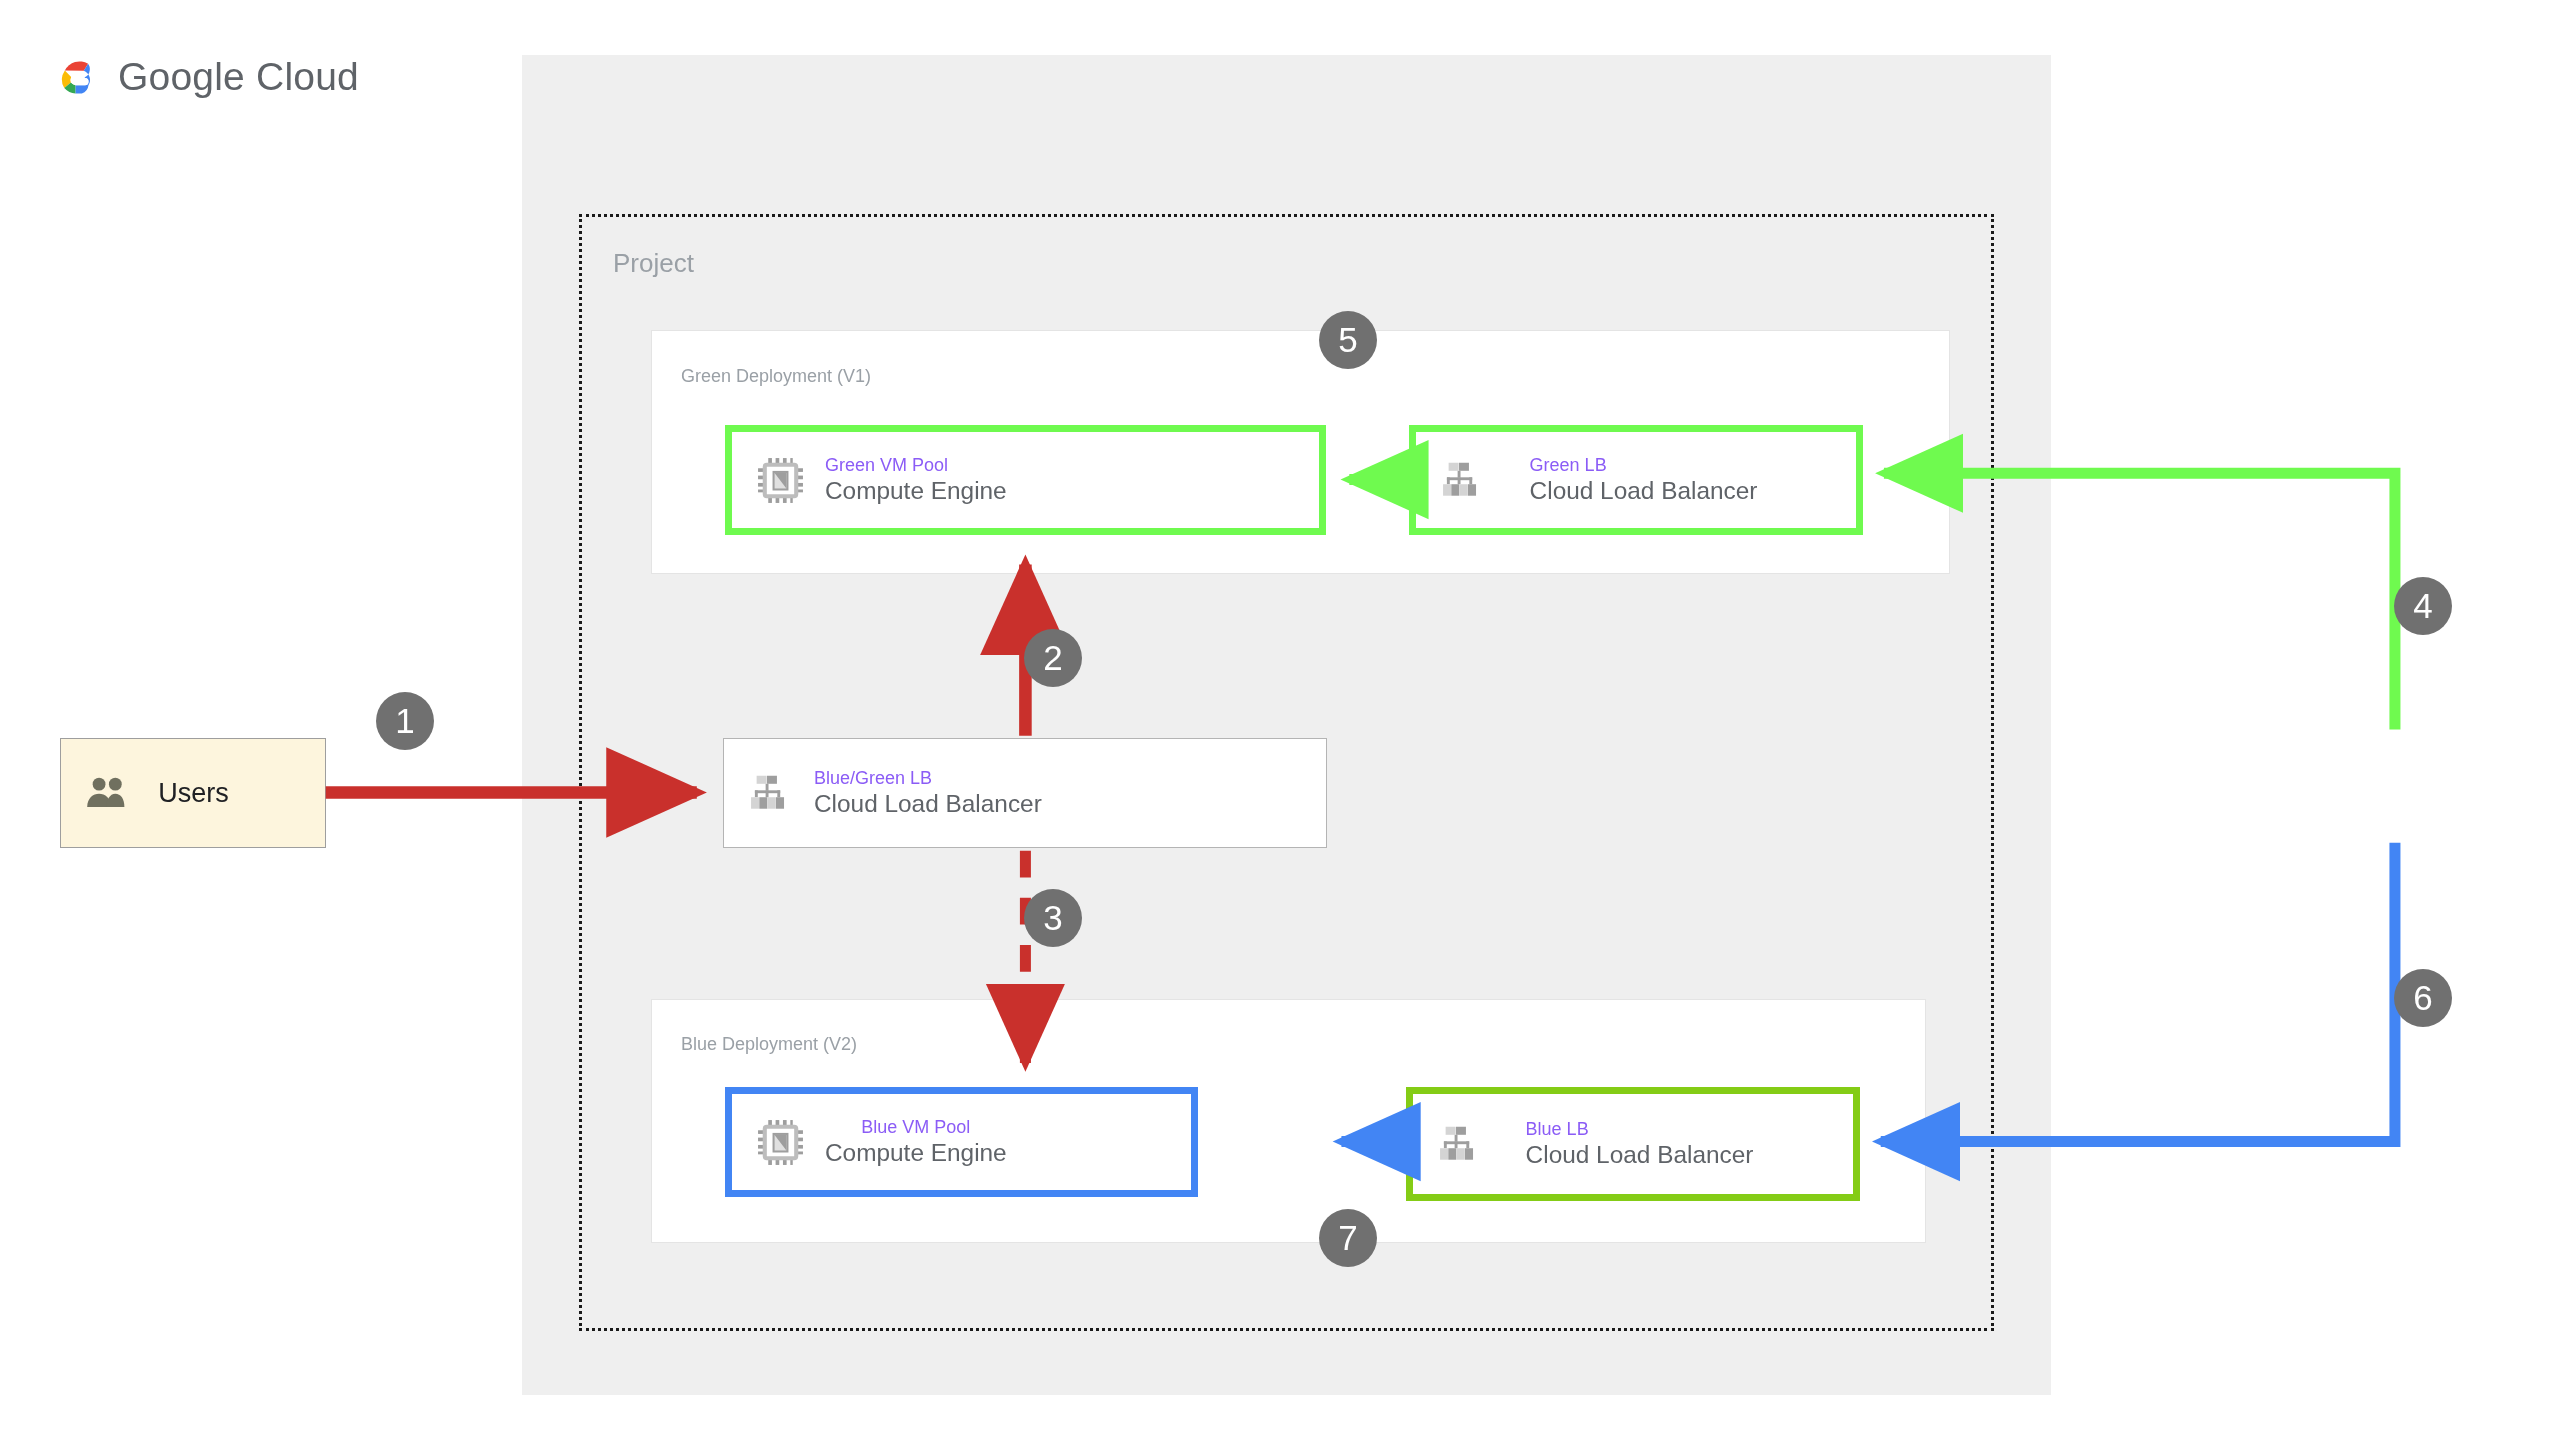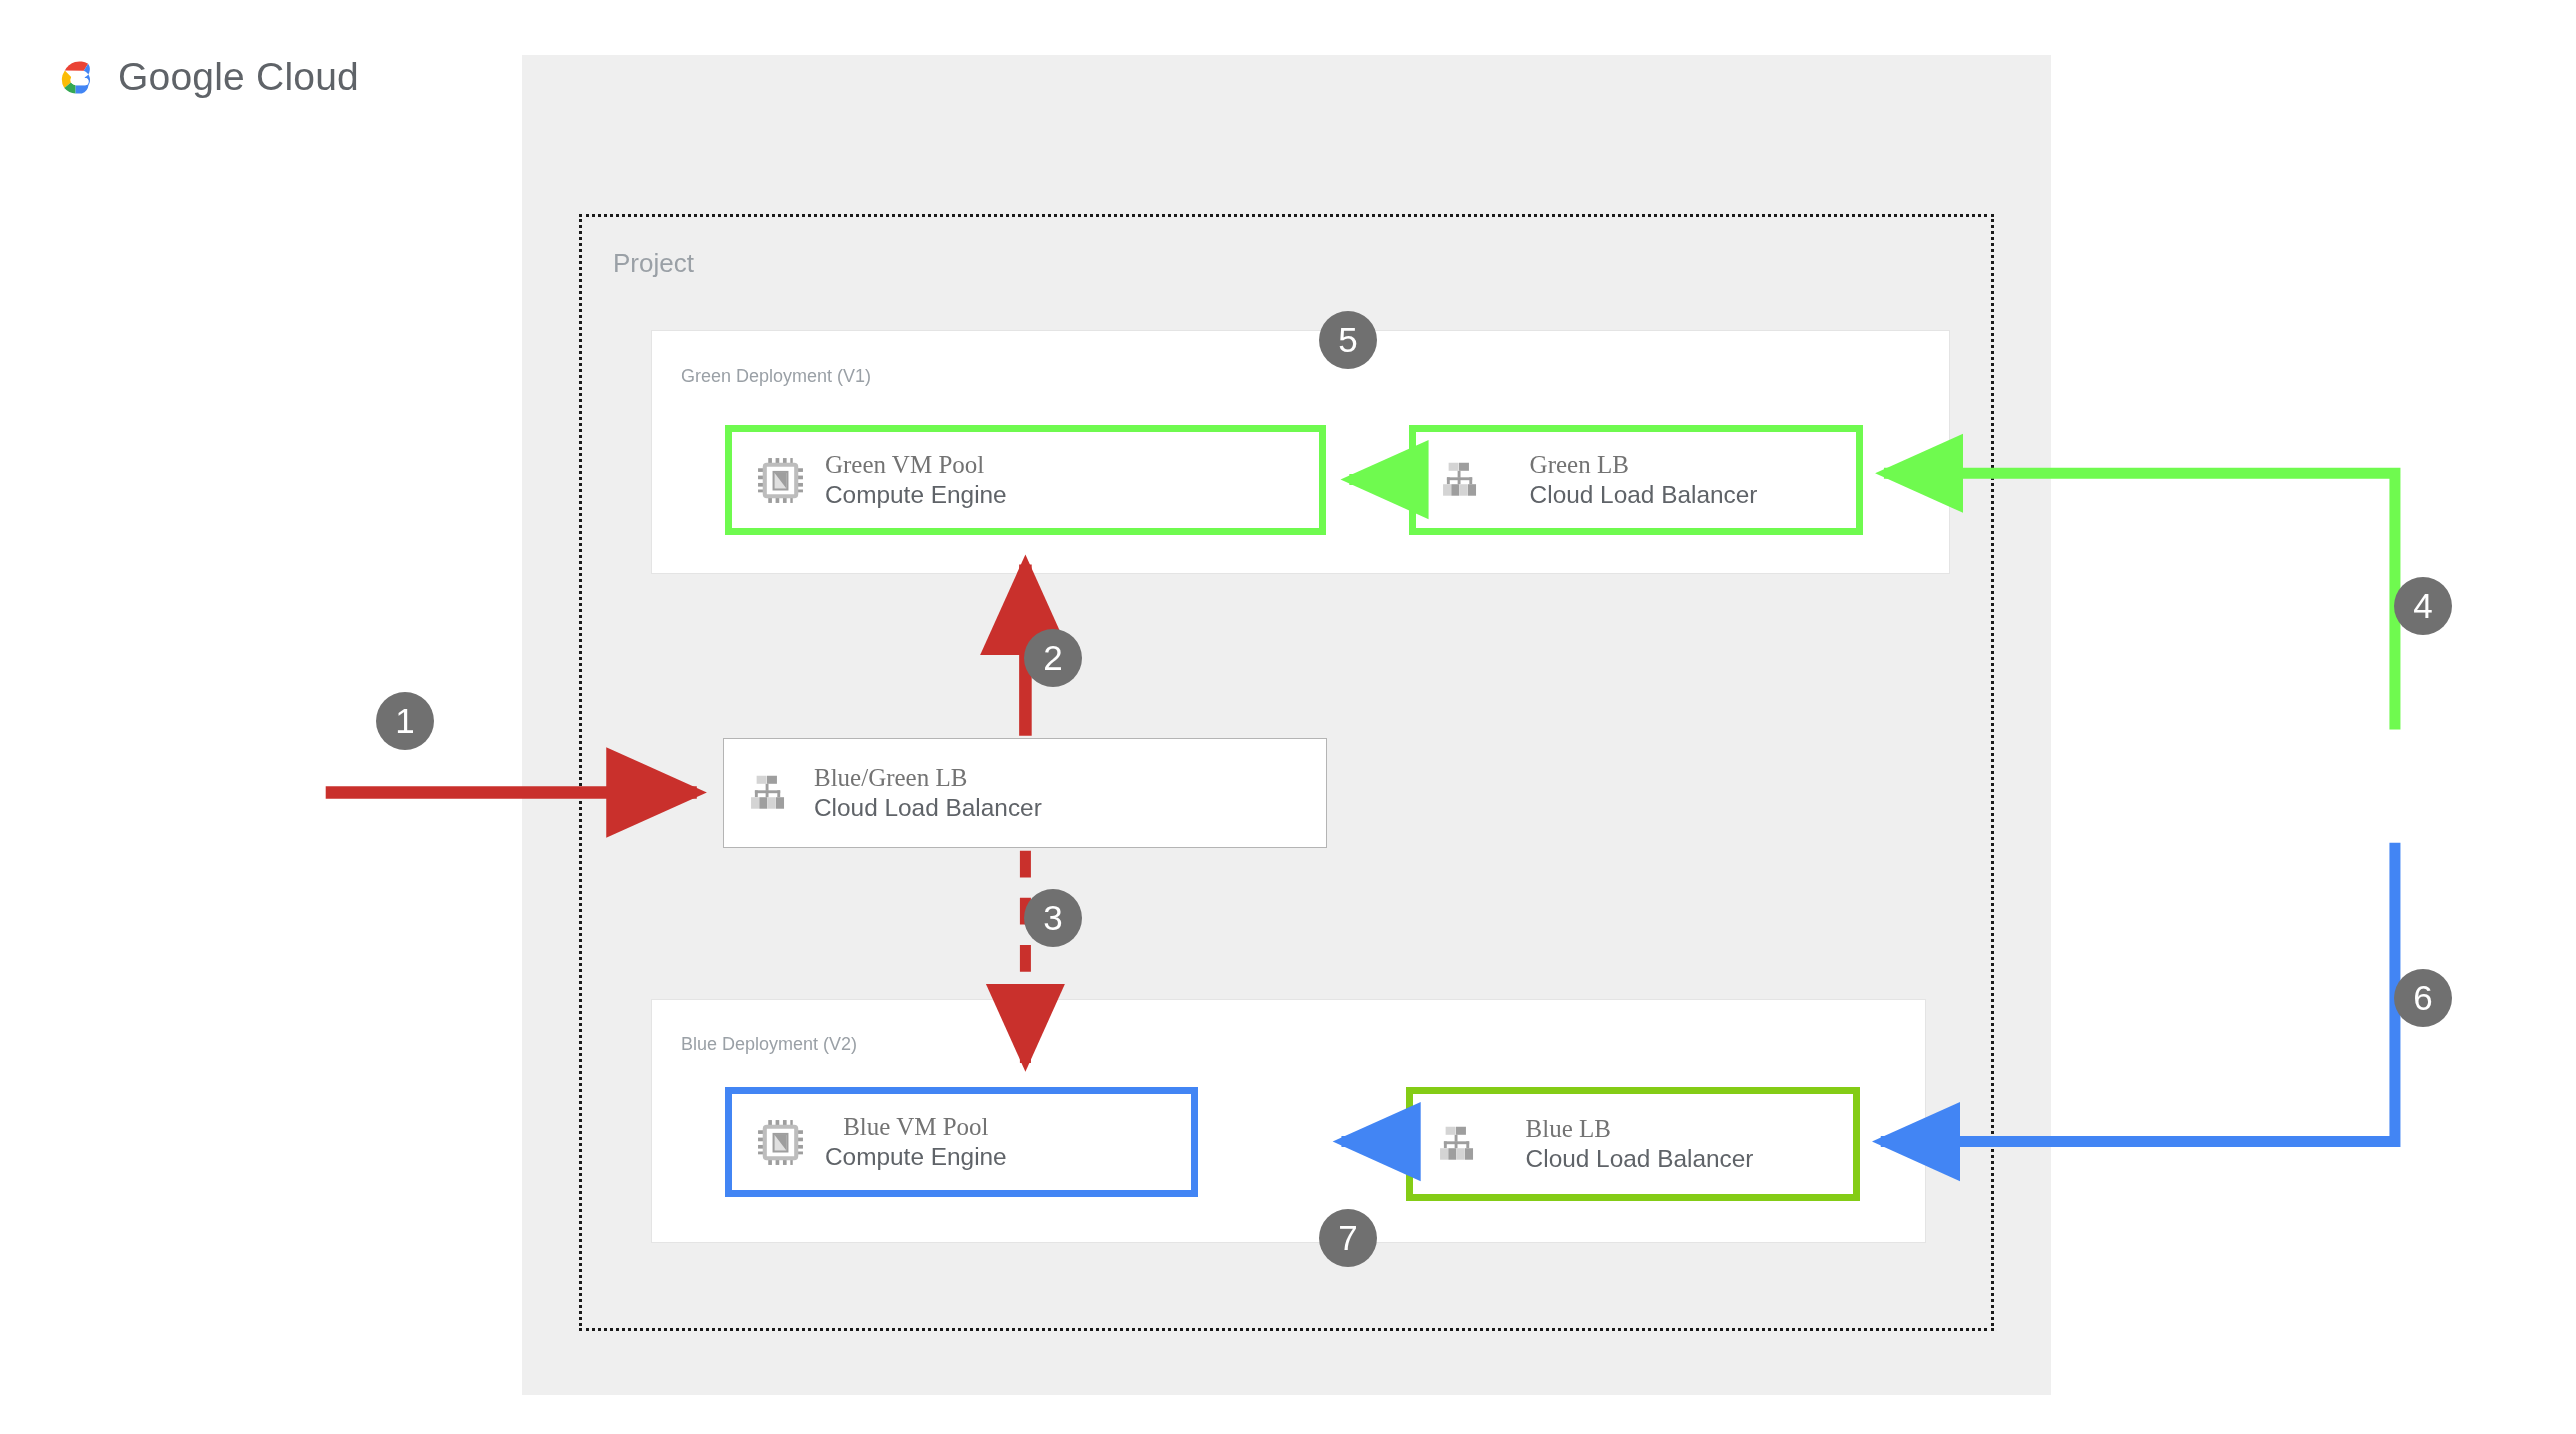--- a/index.html
+++ b/index.html
@@ -87,25 +87,24 @@
     position: absolute;
     background: #ffffff;
     box-sizing: border-box;
     display: flex;
     align-items: center;
     padding-left: 23.6px;
     gap: 20.4px;
   }
   .node-text { display: flex; flex-direction: column; justify-content: center; }
   .node-title {
-    font-size: 25px;
-    color: #737373;
+    font-size: 18px;
+    color: #8b5cf6;
     line-height: 1.25;
     white-space: nowrap;
-    font-family: Liberation Serif, serif;
   }
   .node-sub {
     font-size: 24.4px;
     color: #5f6368;
     line-height: 1.25;
     white-space: nowrap;
   }
 
   #green-vm-pool { left: 725px; top: 425px;  width: 601px; height: 110px; border: 7px solid #6ffa4f; }
   #green-lb      { left: 1409px; top: 425px; width: 454px; height: 110px; border: 7px solid #6ffa4f; gap: 44px; }
@@ -347,20 +346,31 @@
         <rect x="10.3" y="14.2" width="4.2" height="6" fill="#d4d4d4"></rect>
         <rect x="14.6" y="14.2" width="4.2" height="6" fill="#9e9e9e"></rect>
       </svg>
     </span>
     <span class="node-text">
       <span class="node-title">Blue LB</span>
       <span class="node-sub">Cloud Load Balancer</span>
     </span>
   </div>
 
+  <div class="actor" id="users-box">
+    <span class="icon-wrap">
+      <svg width="50" height="39" viewBox="0 0 32 24">
+        <circle cx="9" cy="6" r="4.1" fill="#70705f"></circle>
+        <circle cx="19.4" cy="6" r="4.1" fill="#70705f"></circle>
+        <path d="M1.4,20.6 C1.4,15 5.2,12.2 9,12.2 C12.8,12.2 16.6,15 16.6,20.6 Z" fill="#70705f"></path>
+        <path d="M13.6,20.6 C13.6,16.3 15.9,12.2 19.4,12.2 C22.9,12.2 25.2,15.4 25.2,20.6 Z" fill="#70705f"></path>
+      </svg>
+    </span>
+    <span class="actor-label">Users</span>
+  </div>
 
 
   <div class="badge" id="badge-1">1</div>
   <div class="badge" id="badge-2">2</div>
   <div class="badge" id="badge-3">3</div>
   <div class="badge" id="badge-4">4</div>
   <div class="badge" id="badge-5">5</div>
   <div class="badge" id="badge-6">6</div>
   <div class="badge" id="badge-7">7</div>
 

